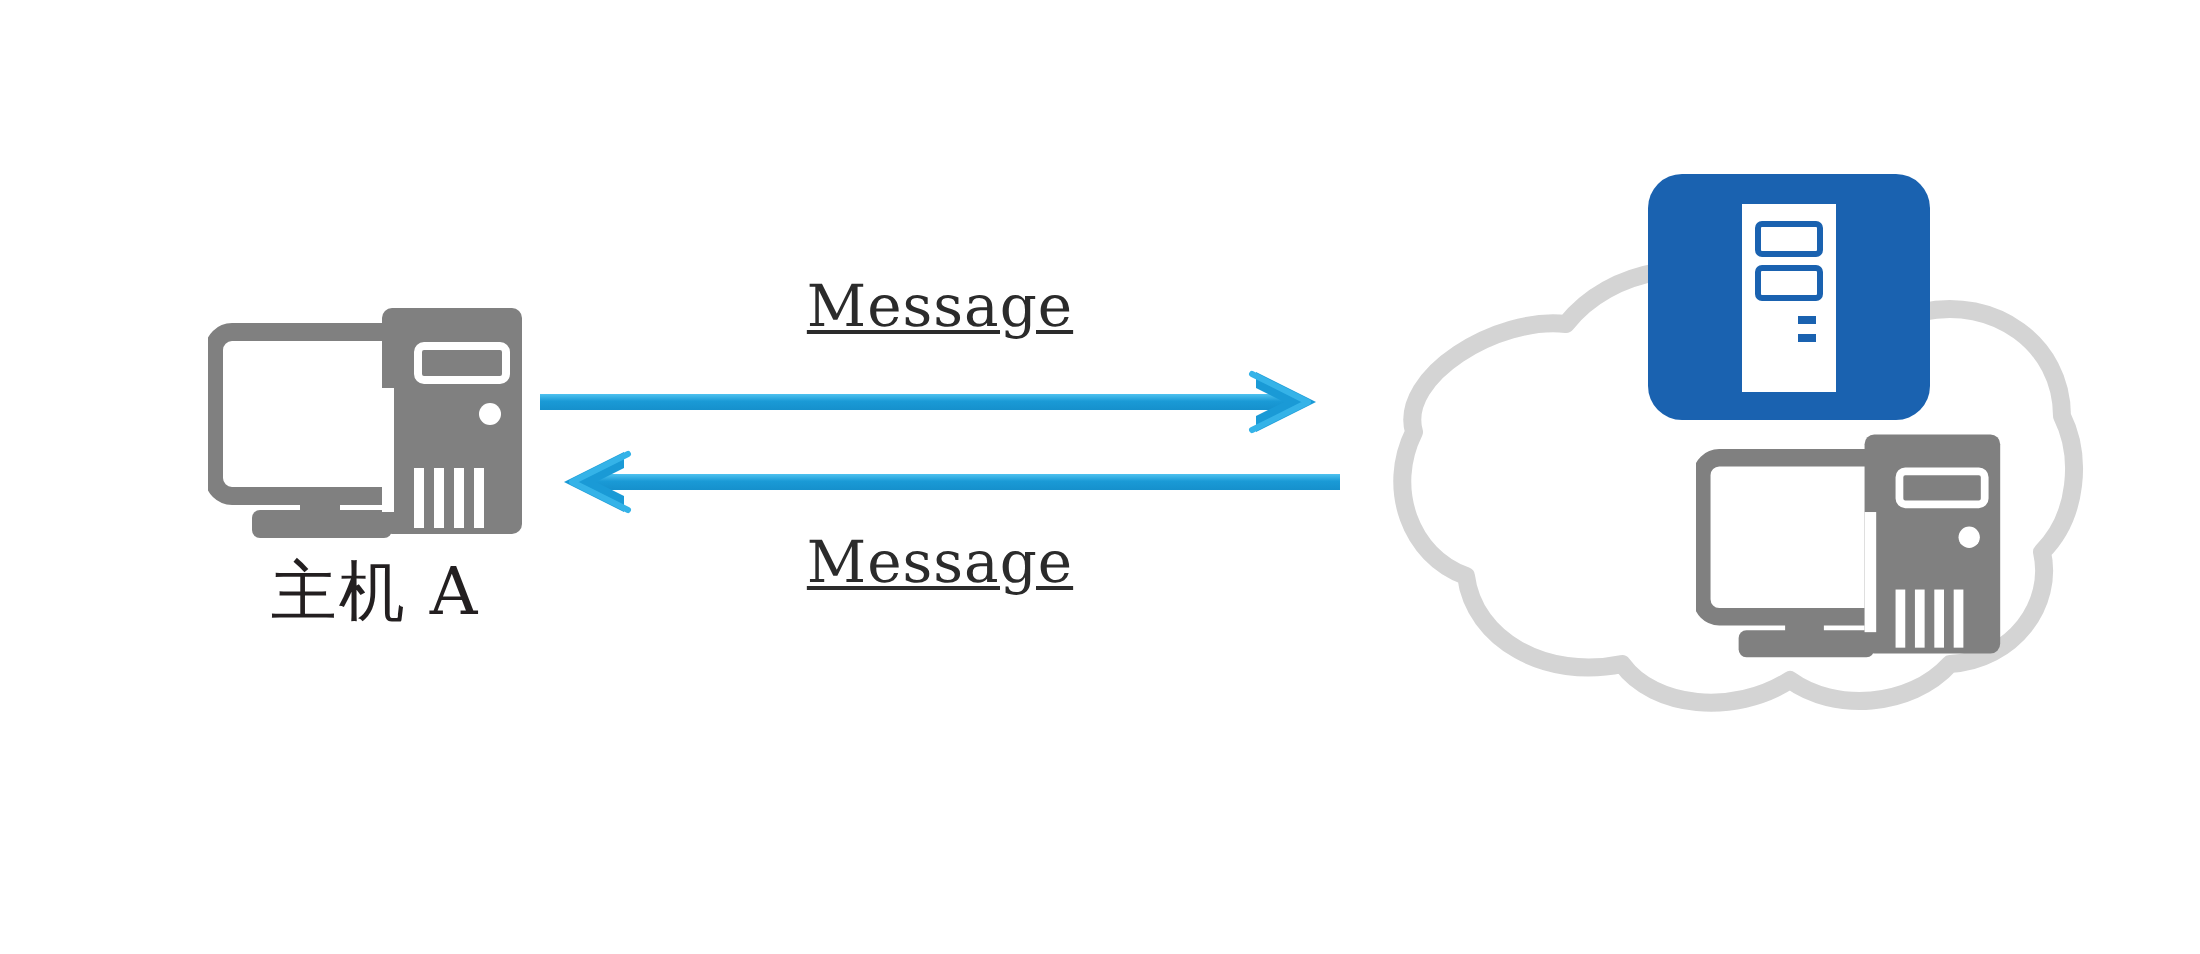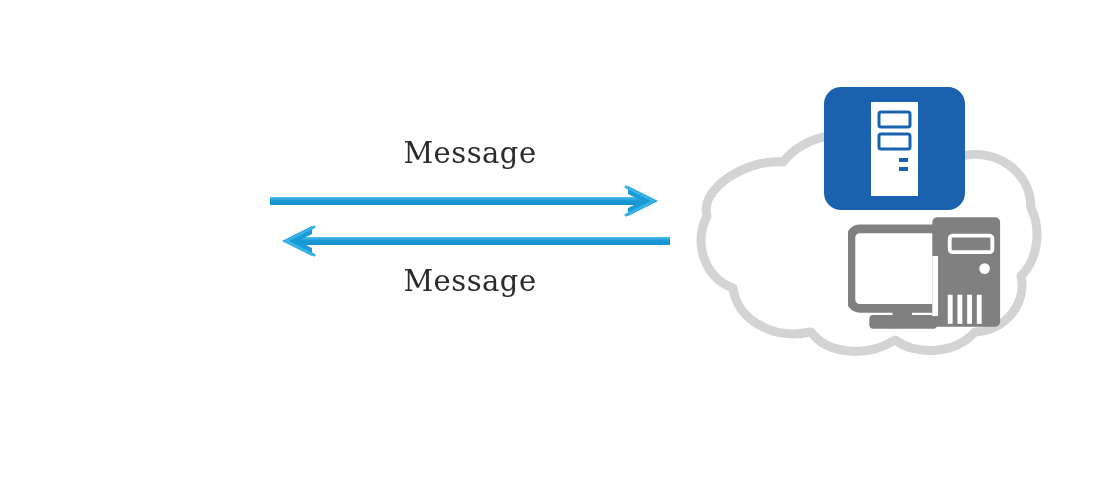--- a/index.html
+++ b/index.html
@@ -55,20 +55,21 @@
   }
   .msg-label {
     position: absolute;
     width: 404px;
     text-align: center;
     font-family: "DejaVu Serif", "Liberation Serif", serif;
     font-size: 29px;
     letter-spacing: 0.5px;
     color: #2b2b2b;
     white-space: nowrap;
+    text-decoration: underline;
   }
   #msg-label-top { top: 0px; left: 0px; }
   #msg-label-bottom { top: 128px; left: 0px; }
   #arrow-forward-wrap { position: absolute; left: 0; top: 48px; width: 404px; height: 34px; }
   #arrow-back-wrap { position: absolute; left: 0; top: 88px; width: 404px; height: 34px; }
 
   
   #network-cloud-node {
     left: 655px;
     top: 118px;
@@ -95,20 +96,50 @@
     top: 93px;
     width: 155px;
     height: 122px;
   }
 </style>
 </head>
 <body>
 
 <div id="canvas">
 
+  <div class="abs" id="host-a-node">
+
+    <div id="host-a-icon">
+      <svg viewBox="0 0 160 125" width="160" height="125" xmlns="http://www.w3.org/2000/svg">
+
+        <rect x="3" y="18" width="106" height="82" rx="9" ry="9" fill="none" stroke="#808080" stroke-width="9"></rect>
+
+        <rect x="12" y="27" width="88" height="64" fill="#ffffff"></rect>
+
+        <rect x="46" y="98" width="20" height="11" fill="#808080"></rect>
+
+        <rect x="22" y="107" width="70" height="14" rx="4" ry="4" fill="#808080"></rect>
+
+        <path d="M92 6 h60 a5 5 0 0 1 5 5 v103 a5 5 0 0 1 -5 5 h-60 a5 5 0 0 1 -5 -5 v-103 a5 5 0 0 1 5 -5 z" fill="#808080"></path>
+
+        <rect x="105" y="25" width="44" height="17" rx="3" ry="3" fill="none" stroke="#ffffff" stroke-width="4"></rect>
+
+        <circle cx="141" cy="59" r="5.5" fill="#ffffff"></circle>
+
+        <rect x="103" y="86" width="5" height="30" fill="#ffffff"></rect>
+        <rect x="113" y="86" width="5" height="30" fill="#ffffff"></rect>
+        <rect x="123" y="86" width="5" height="30" fill="#ffffff"></rect>
+        <rect x="133" y="86" width="5" height="30" fill="#ffffff"></rect>
+
+        <rect x="87" y="46" width="6" height="62" fill="#ffffff"></rect>
+      </svg>
+    </div>
+
+    <div id="host-a-label">主机 A</div>
+  </div>
 
   <div class="abs" id="arrow-group">
 
     <div class="msg-label" id="msg-label-top">Message</div>
 
     <div id="arrow-forward-wrap">
       <svg viewBox="0 0 404 34" width="404" height="34" xmlns="http://www.w3.org/2000/svg">
         <defs>
           <linearGradient id="shaftGradF" x1="0" y1="0" x2="0" y2="1">
             <stop offset="0%" stop-color="#4fc2ef"></stop>

